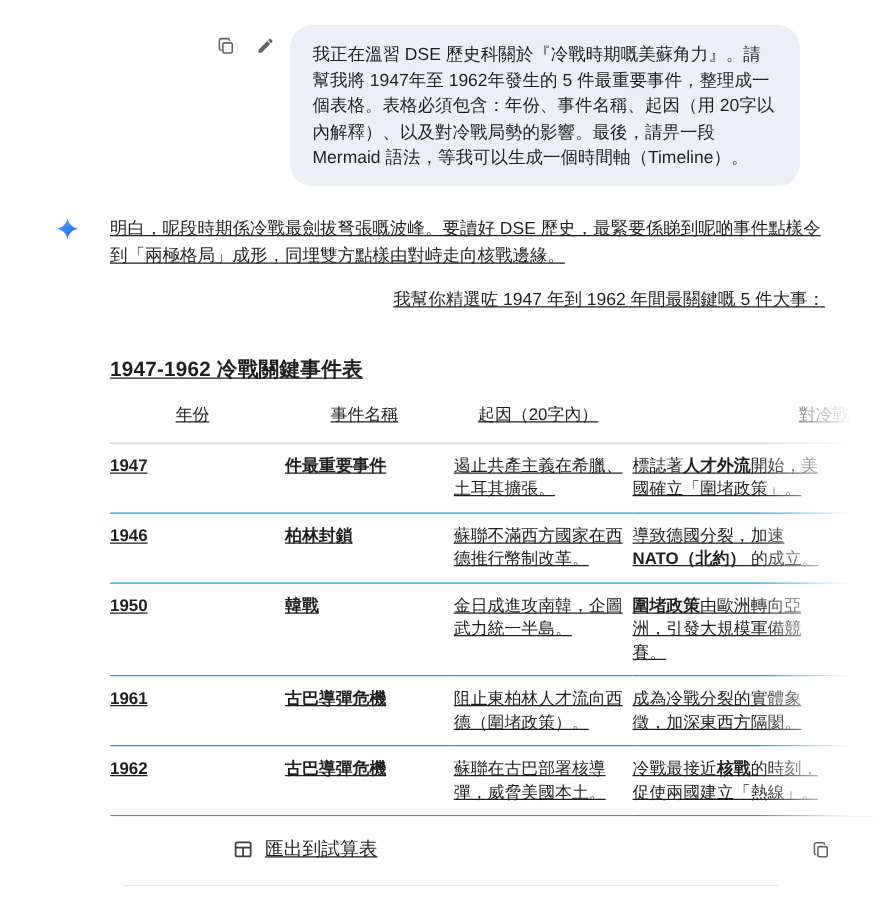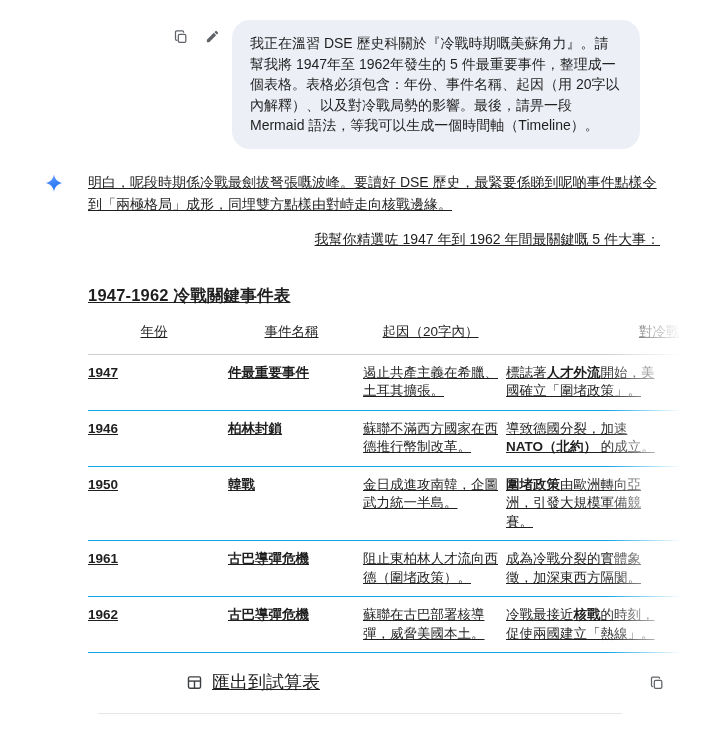--- a/index.html
+++ b/index.html
@@ -31,21 +31,21 @@
   th { text-align:center; font-weight:400; color:#1f1f1f; padding:8px 8px 13px 0;
     border-bottom:1px solid #cdd0d2; font-size:13.5px; }
   td { vertical-align:top; padding:9px 8px 9px 0; border-bottom:1px solid #0ea5e9;
     line-height:18.5px; }
   td .cell-clip { max-width:152px; }
   .b { font-weight:700; }
 
   
   .tbl-footer { display:flex; justify-content:space-between; align-items:center;
     width:522px; margin:17px 0 0 54px; padding-left:44px; }
-  .export-btn { display:flex; align-items:center; gap:9px; font-size:18px;
+  .export-btn { display:flex; align-items:center; gap:9px; font-size:15px;
     color:#1f1f1f; cursor:pointer; background:none; border:none;
     font-family:inherit; }
   .export-btn svg { width:17px; height:17px; color:#3c4043; }
   .footer-copy { width:15px; height:15px; color:#5f6368; cursor:pointer; }
 
   .bottom-divider { height:1px; background:#e7e7e9; width:524px; margin:19px 0 0 98px; }
 </style>
 </head>
 <body>
 

